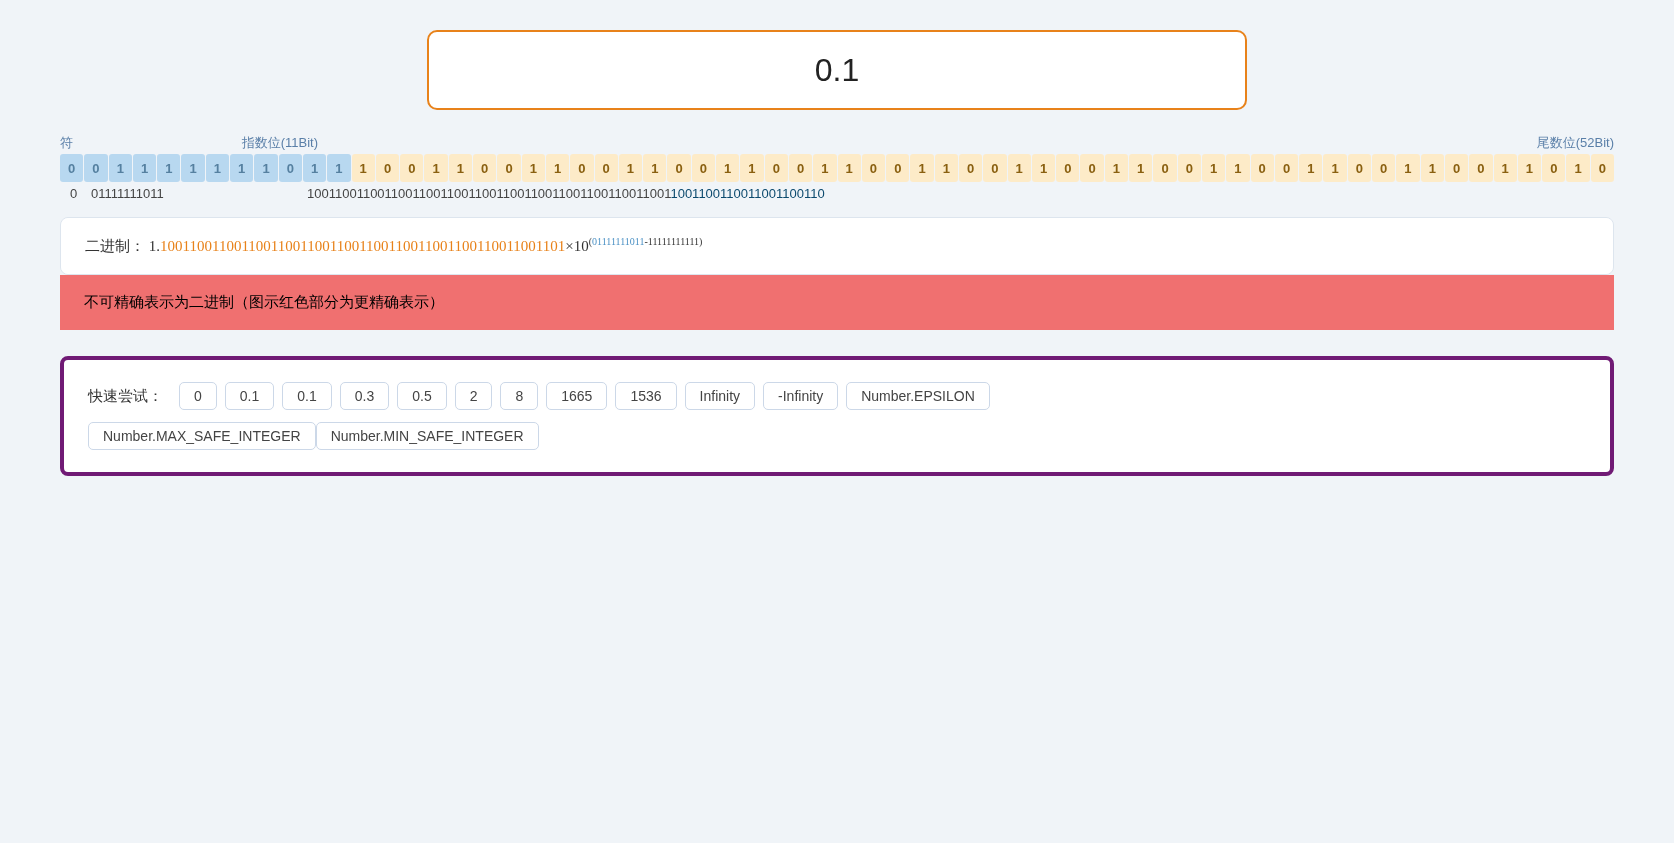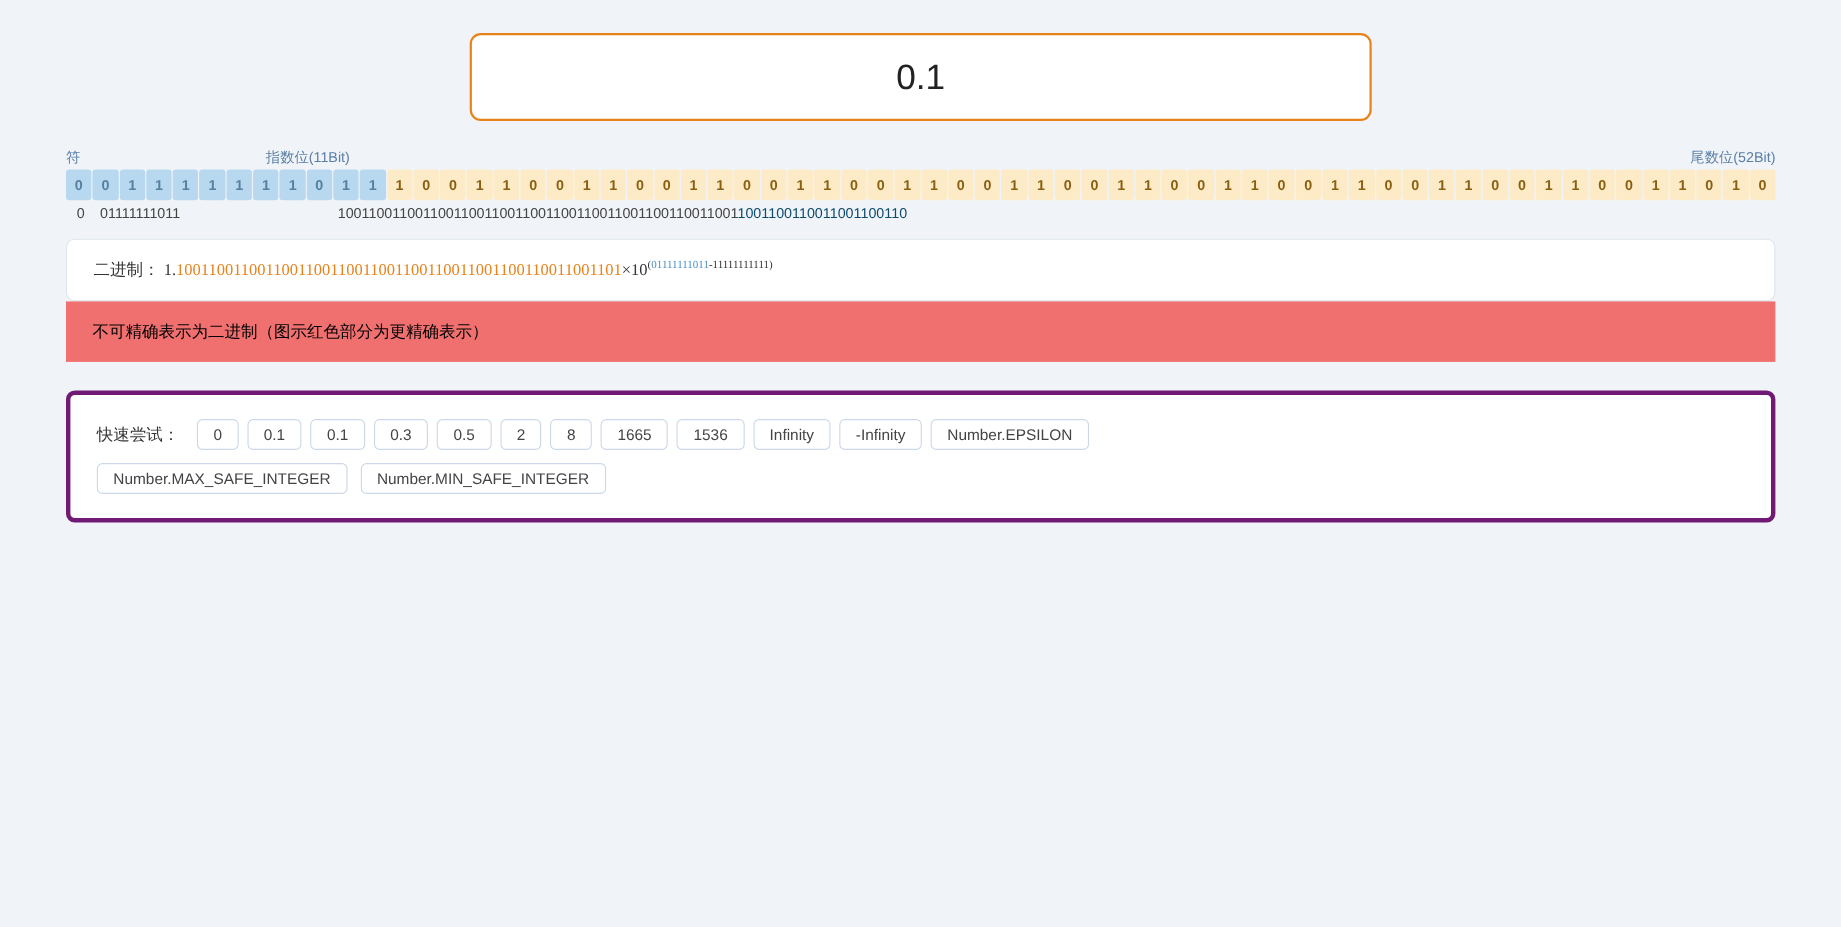--- a/index.html
+++ b/index.html
@@ -183,21 +183,21 @@
       padding: 5px 14px;
       font-size: 14px;
       color: #444;
       background: white;
       cursor: pointer;
     }
 
     .quick-try-row2 {
       display: flex;
       flex-wrap: wrap;
-      gap: 12px;
+      gap: 0;
     }
 
     sup {
       font-size: 10px;
     }
 
     .formula {
       font-size: 15px;
     }
   </style>

